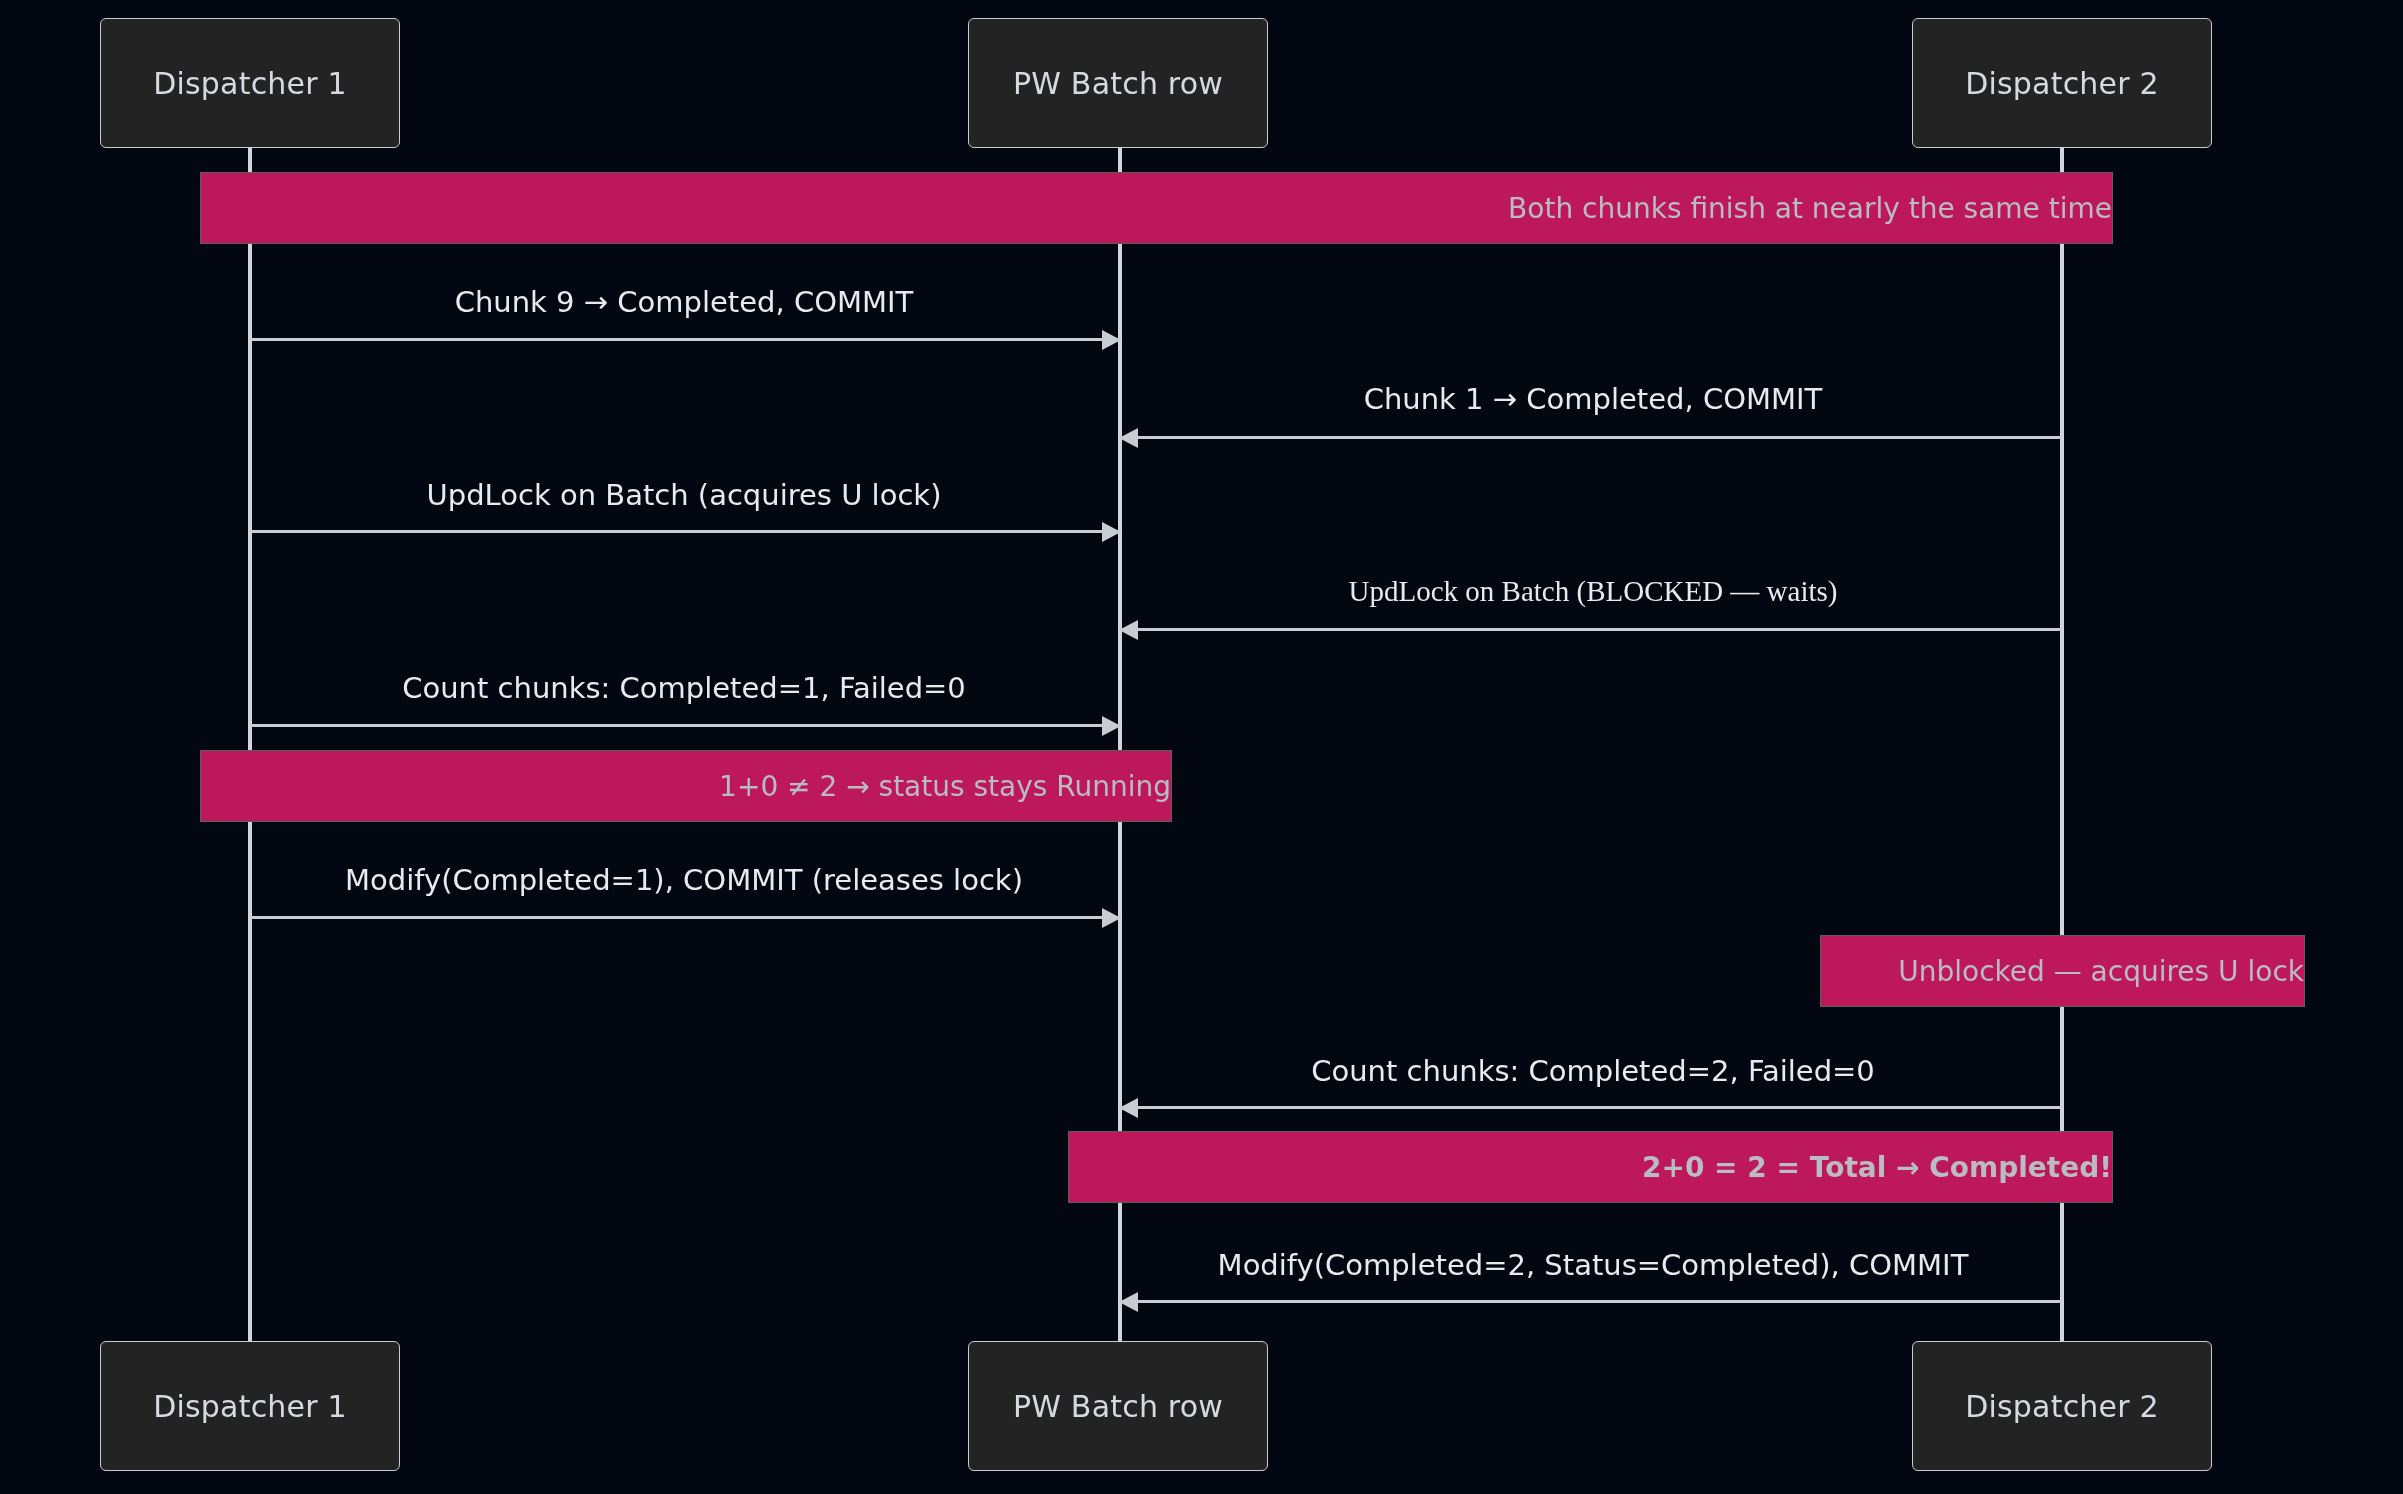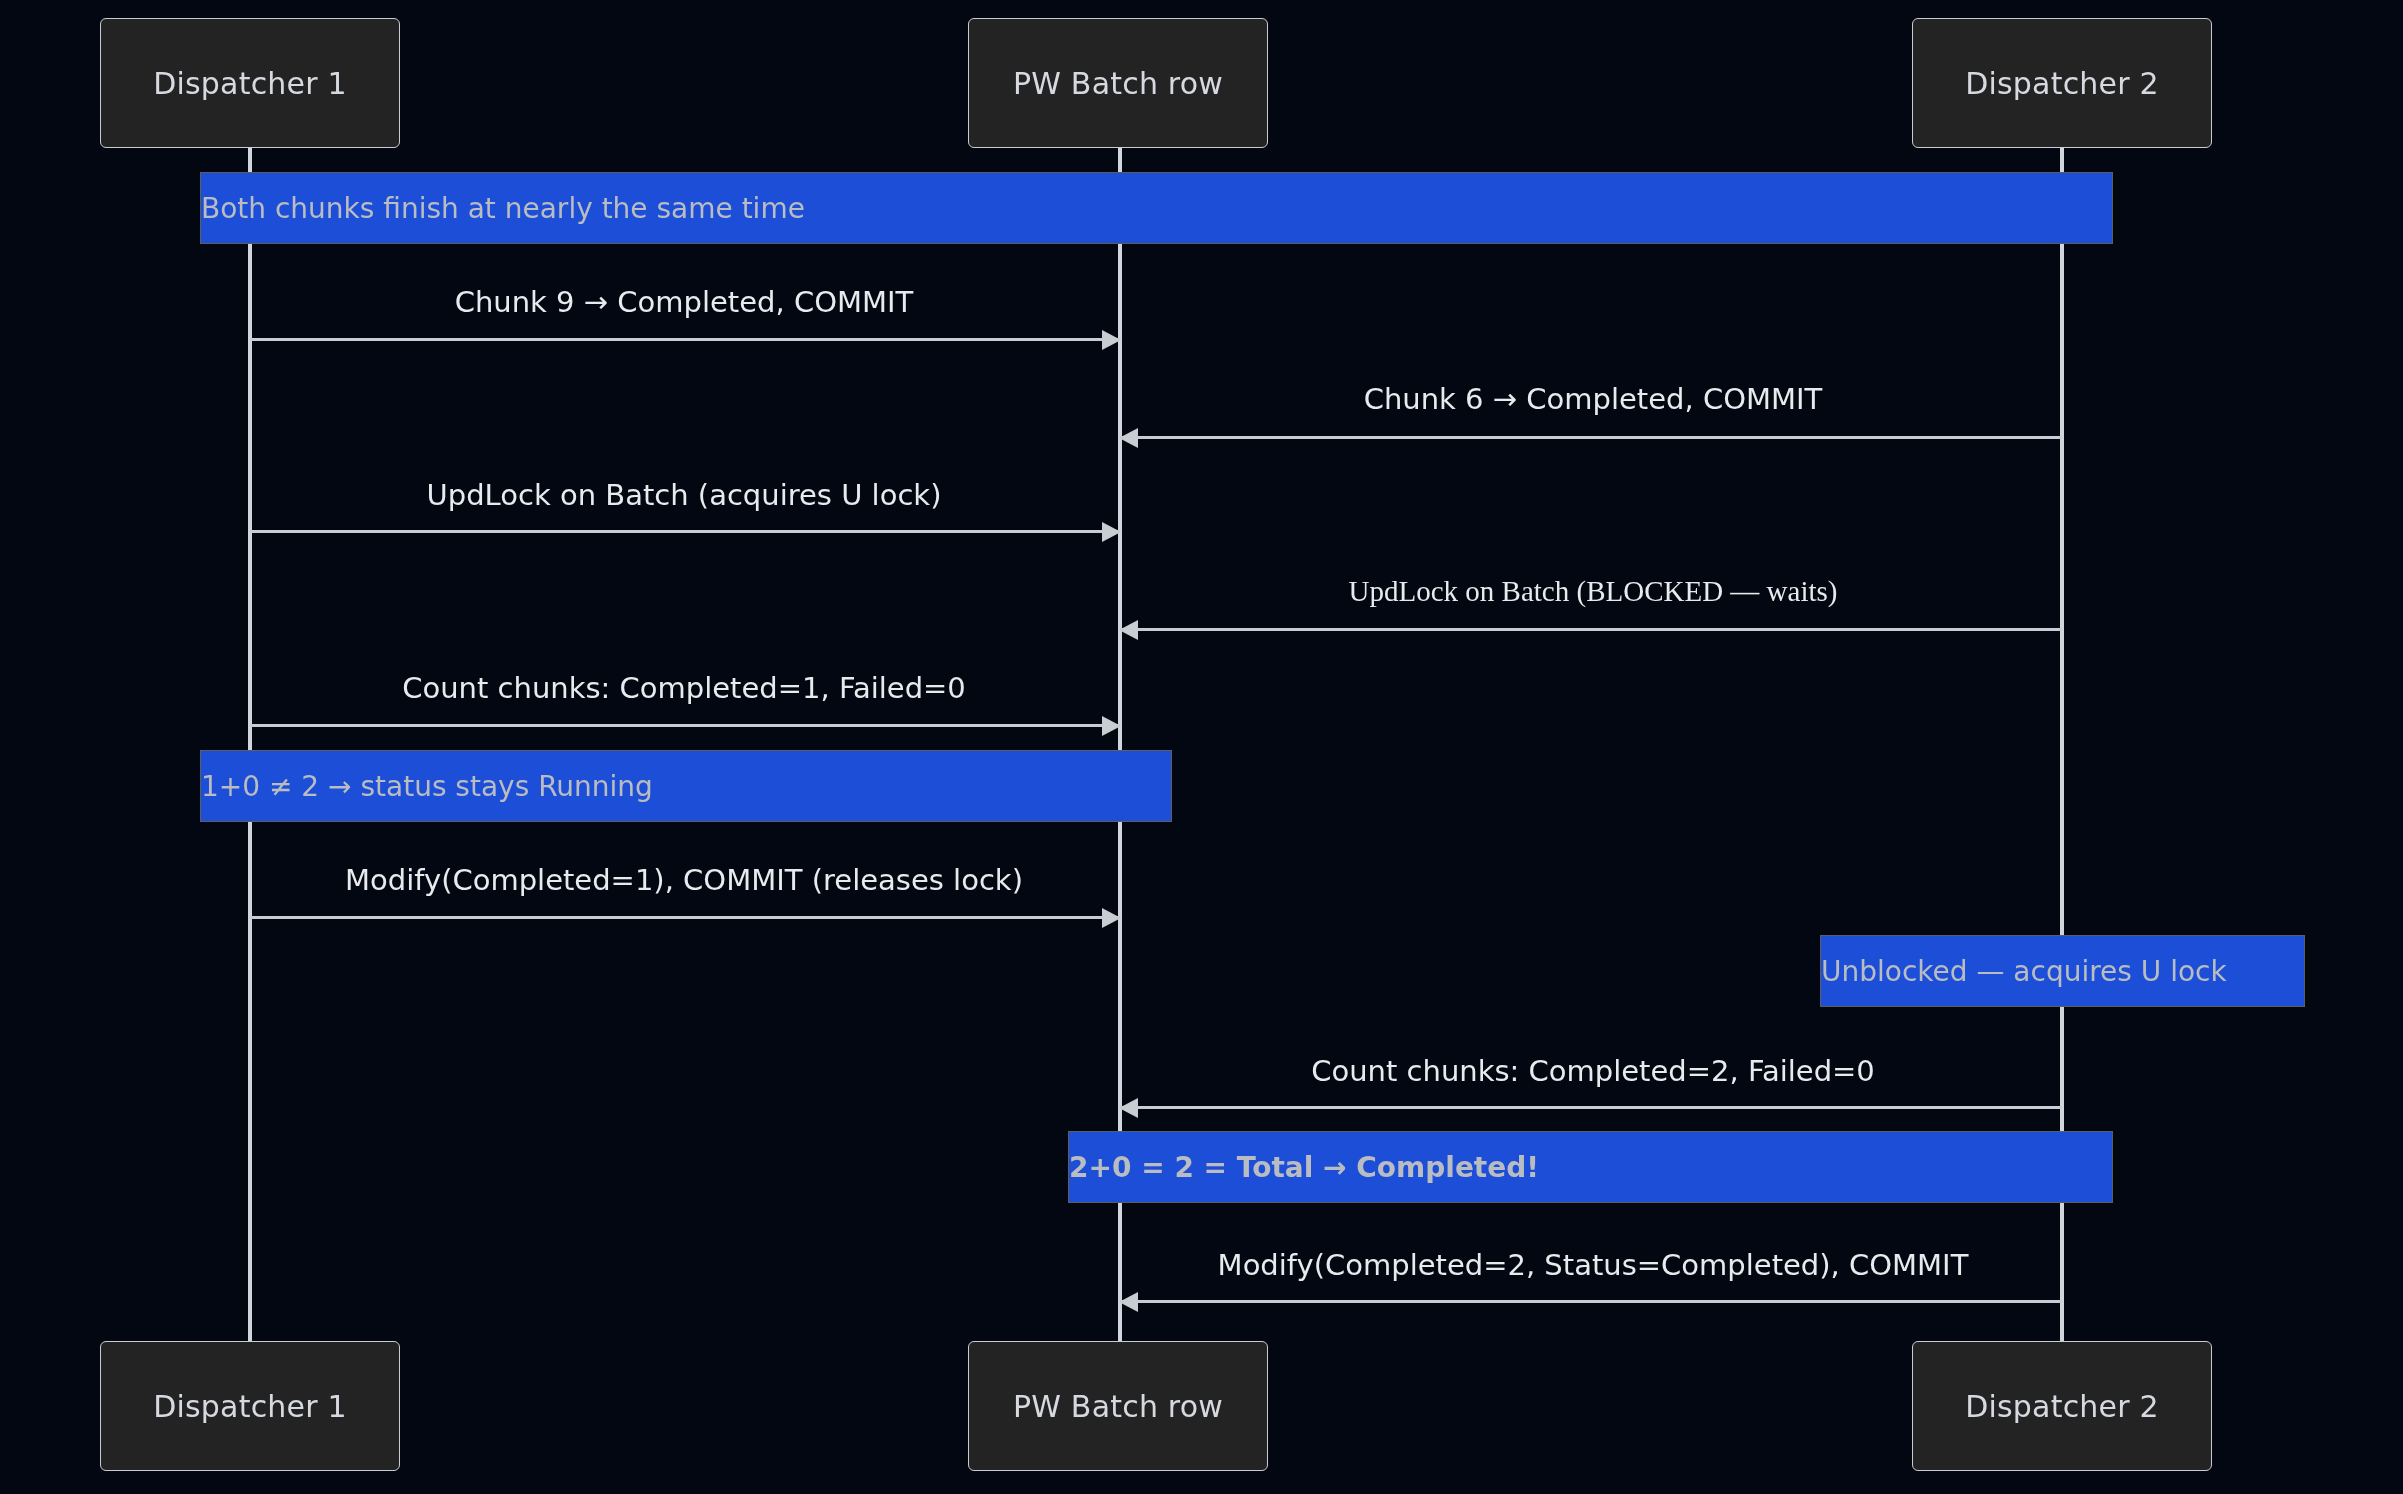--- a/index.html
+++ b/index.html
@@ -37,25 +37,25 @@
   .lifeline{
     position:absolute;
     width:4px;
     background:#d2d6dc;
   }
 
   
   .note{
     position:absolute;
     box-sizing:border-box;
-    background:#1d4ed8;
+    background:#be185d;
     border:1px solid #5c5f5e;
     display:flex;
     align-items:center;
-    justify-content:flex-start;
+    justify-content:flex-end;
     color:#b9bcc0;
     font-size:28px;
   }
 
   
   .msg{
     position:absolute;
     height:4px;
   }
   .msg .line{
@@ -113,21 +113,21 @@
   <div class="msg right" style="left:250px;top:338px;width:870px;">
     <div class="line"></div>
     <div class="head"></div>
   </div>
   <div class="msglabel" style="left:684px;top:285px;">Chunk 9 → Completed, COMMIT</div>
 
   <div class="msg left" style="left:1120px;top:436px;width:942px;">
     <div class="line"></div>
     <div class="head"></div>
   </div>
-  <div class="msglabel" style="left:1593px;top:382px;">Chunk 6 → Completed, COMMIT</div>
+  <div class="msglabel" style="left:1593px;top:382px;">Chunk 1 → Completed, COMMIT</div>
 
   <div class="msg right" style="left:250px;top:530px;width:870px;">
     <div class="line"></div>
     <div class="head"></div>
   </div>
   <div class="msglabel" style="left:684px;top:478px;">UpdLock on Batch (acquires U lock)</div>
 
   <div class="msg left" style="left:1120px;top:628px;width:942px;">
     <div class="line"></div>
     <div class="head"></div>

